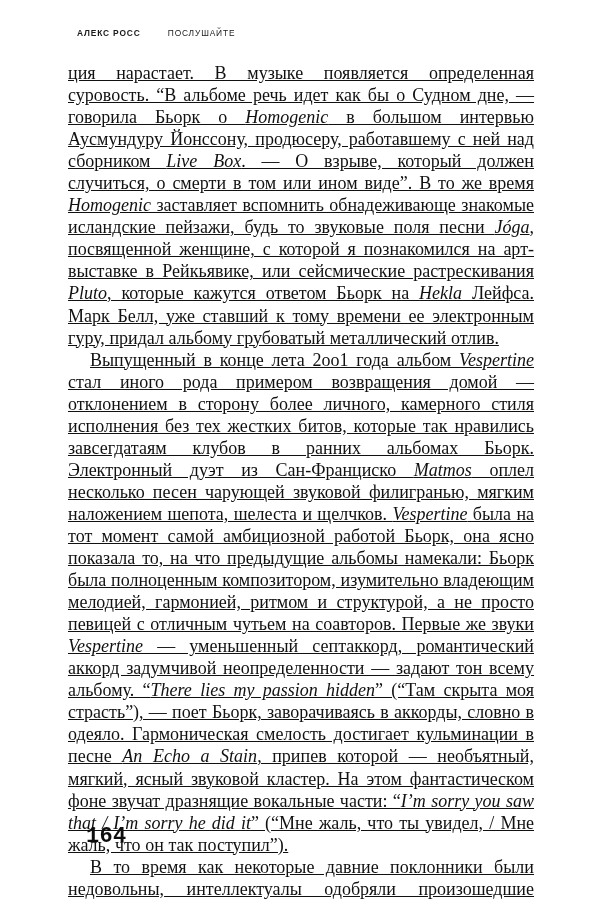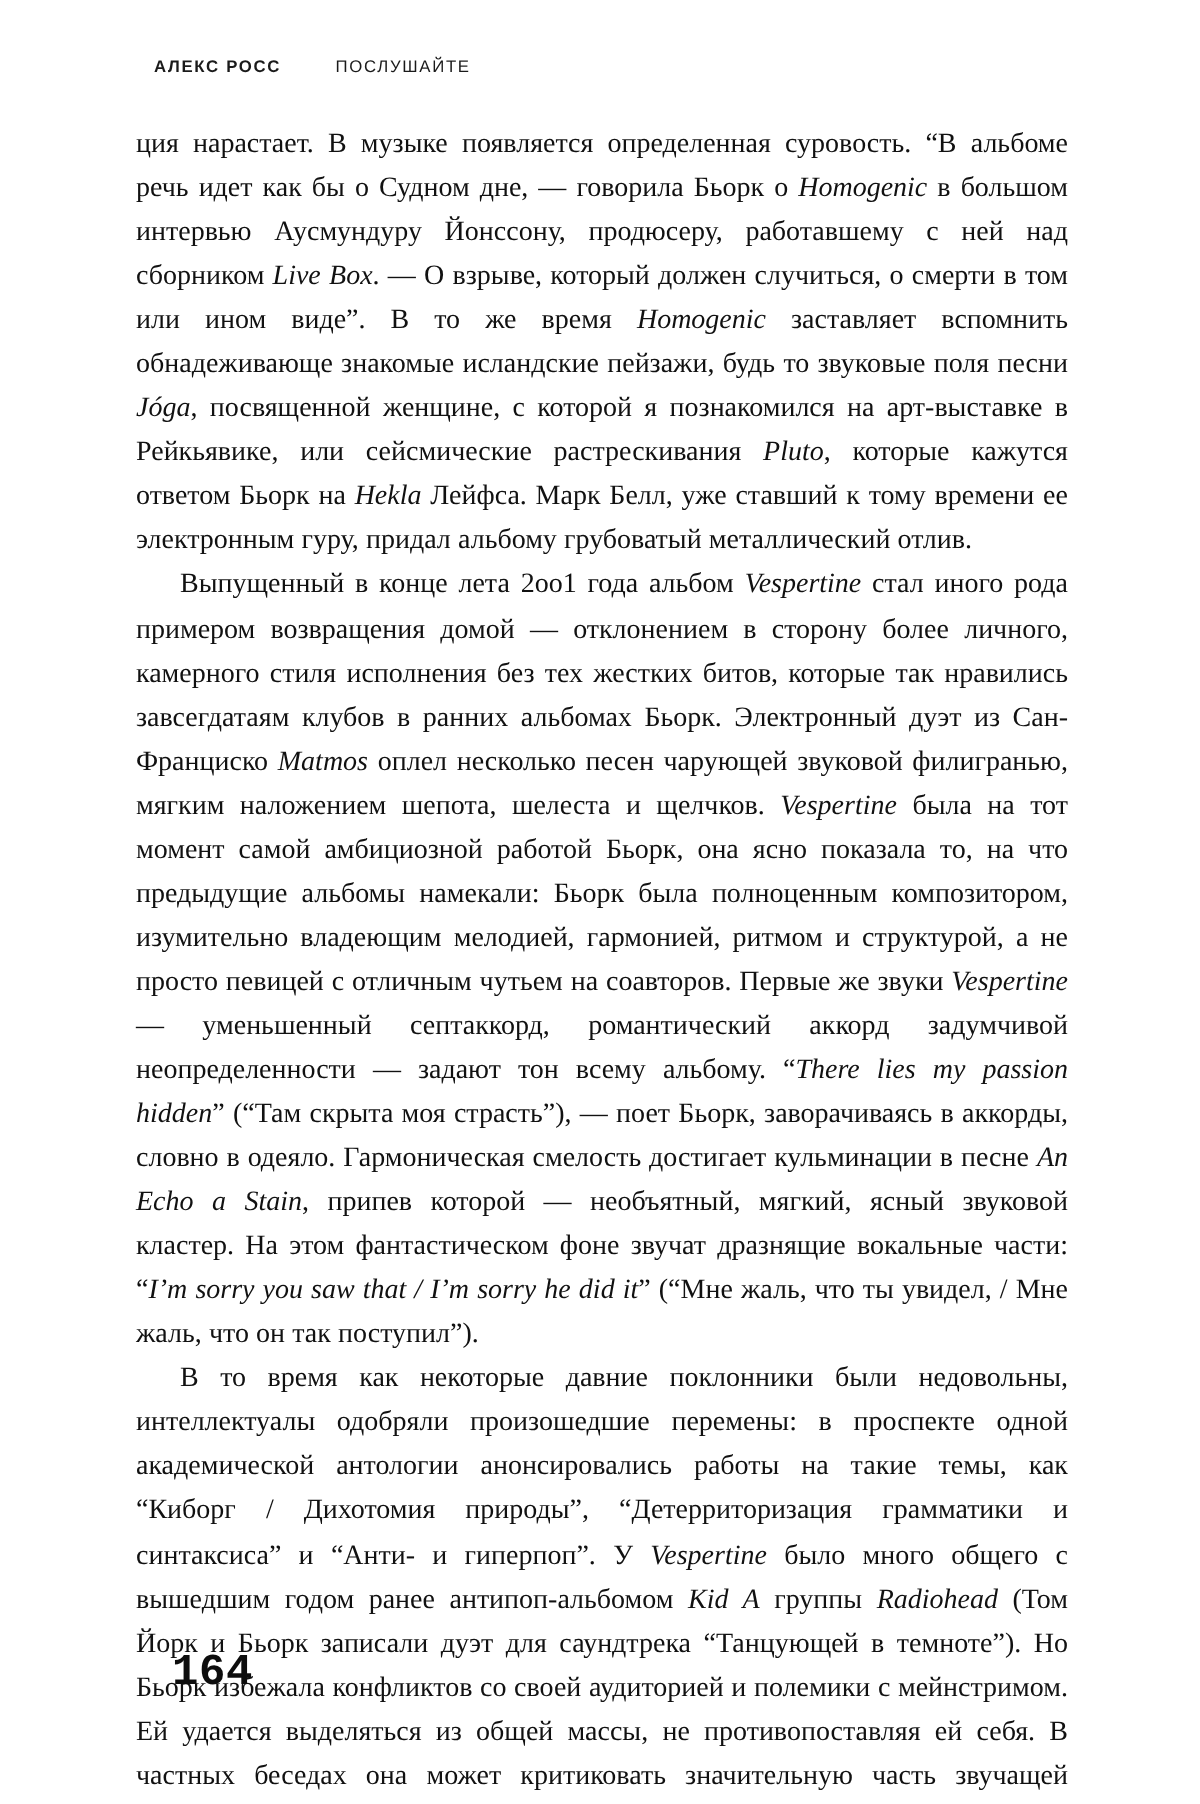--- a/index.html
+++ b/index.html
@@ -42,25 +42,26 @@
   .textblock {
     position: absolute;
     left: 68px;
     top: 62px;
     width: 466px;
   }
   p.para {
     margin: 0;
     text-align: justify;
     text-justify: inter-word;
-    font-size: 14px;
+    font-size: 18px;
     line-height: 22.05px;
     text-indent: 22px;
     hyphens: manual;
     word-spacing: 0.1px;
+    text-decoration: underline;
   }
   p.para.first {
     text-indent: 0;
   }
   i {
     font-style: italic;
   }
   .folio {
     position: absolute;
     left: 86px;

